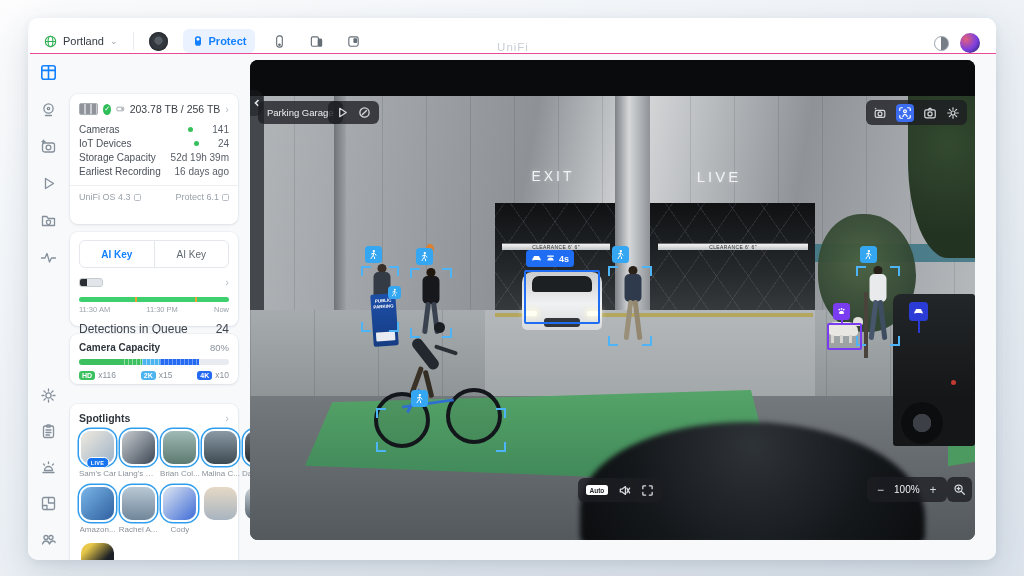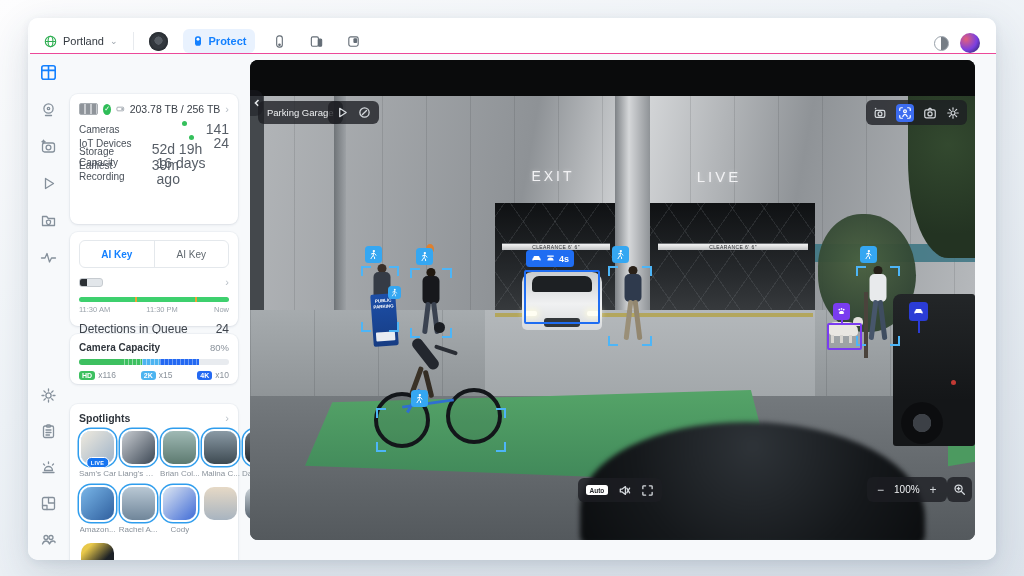--- a/index.html
+++ b/index.html
@@ -35,21 +35,21 @@
 .card3{top:280px;height:50px}
 .card4{top:350px;height:186px}
 .storage-row{display:flex;align-items:center;gap:5px;padding:9px 9px 7px}
 .nvr-img{width:26px;height:12px;border-radius:2px;background:repeating-linear-gradient(90deg,#8f949a 0 4px,#c9ccd0 4px 6px);border:1px solid #a8adb2}
 .okcheck{width:11px;height:11px;border-radius:50%;background:#2fbd58;color:#fff;font-size:7px;display:flex;align-items:center;justify-content:center}
 .storage-row svg{width:12px;height:12px;stroke:#8a929b;fill:none;stroke-width:1.2}
 .storage-val{font-size:10.5px;color:#3b4149;white-space:nowrap}
 .chev-r{margin-left:auto;color:#b7bec6;font-size:11px}
 .stat{display:flex;align-items:center;padding:0 9px;height:14px}
 .stat .lb{font-size:10px;color:#495059}
-.stat .vl{margin-left:auto;font-size:14px;color:#575e67;display:flex;align-items:flex-start;gap:19px}
+.stat .vl{margin-left:auto;font-size:10px;color:#575e67;display:flex;align-items:center;gap:19px}
 .dot{width:5px;height:5px;border-radius:50%;background:#35c05c}
 .vers{display:flex;align-items:center;justify-content:space-between;border-top:1px solid #edf0f3;margin-top:7px;padding:6px 9px 0;font-size:9px;color:#98a0a9}
 .vers .vi{display:inline-block;width:7px;height:7px;border:1px solid #b7bec6;border-radius:1.5px;margin-left:3px;vertical-align:-1px}
 .card2 .inner{padding:8px 9px}
 .aitabs{display:flex;height:28px;border:1px solid #e4e8ec;border-radius:6px;overflow:hidden}
 .aitabs .t{flex:1;display:flex;align-items:center;justify-content:center;font-size:10px;color:#60686f}
 .aitabs .t.on{color:#1380ff;font-weight:600}
 .aitabs .sep{width:1px;background:#e4e8ec}
 .aidev-row{display:flex;align-items:center;height:22px;margin-top:3px}
 .aikey-img{width:24px;height:9px;border-radius:3px;background:linear-gradient(90deg,#2b2f34 0 7px,#e2e6ea 7px);border:1px solid #c6cbd0}
@@ -218,20 +218,21 @@
             <rect x="10" y="5.5" width="3.5" height="7.5" rx="1" fill="#646d76"></rect>
           </svg>
       </div>
       <div class="app-ic">
         <svg width="15" height="15" viewBox="0 0 16 16" style="stroke:#646d76;fill:none;stroke-width:1.2">
             <rect x="3" y="3" width="10" height="10" rx="2"></rect>
             <rect x="8.5" y="5" width="2.8" height="4" rx=".6" fill="#646d76"></rect>
           </svg>
       </div>
     </div>
+    <div class="tb-title">UniFi</div>
     <div class="tb-right">
       <div class="theme-toggle"></div>
       <div class="avatar"></div>
     </div>
   </div>
 
   <div class="content">
 
     <div class="rail">
       <div class="grp-top">
@@ -321,20 +322,24 @@
         <span class="lb">Storage Capacity</span>
         <span class="vl">
             <span>52d 19h 39m</span>
           </span>
       </div>
       <div class="stat">
         <span class="lb">Earliest Recording</span>
         <span class="vl">
             <span>16 days ago</span>
           </span>
+      </div>
+      <div class="vers">
+        <span><span>UniFi OS 4.3</span><i class="vi"></i></span>
+        <span><span>Protect 6.1</span><i class="vi"></i></span>
       </div>
     </div>
 
     <div class="card card2">
       <div class="inner">
         <div class="aitabs">
           <div class="t on">AI Key</div>
           <div class="sep"></div>
           <div class="t">AI Key</div>
         </div>

